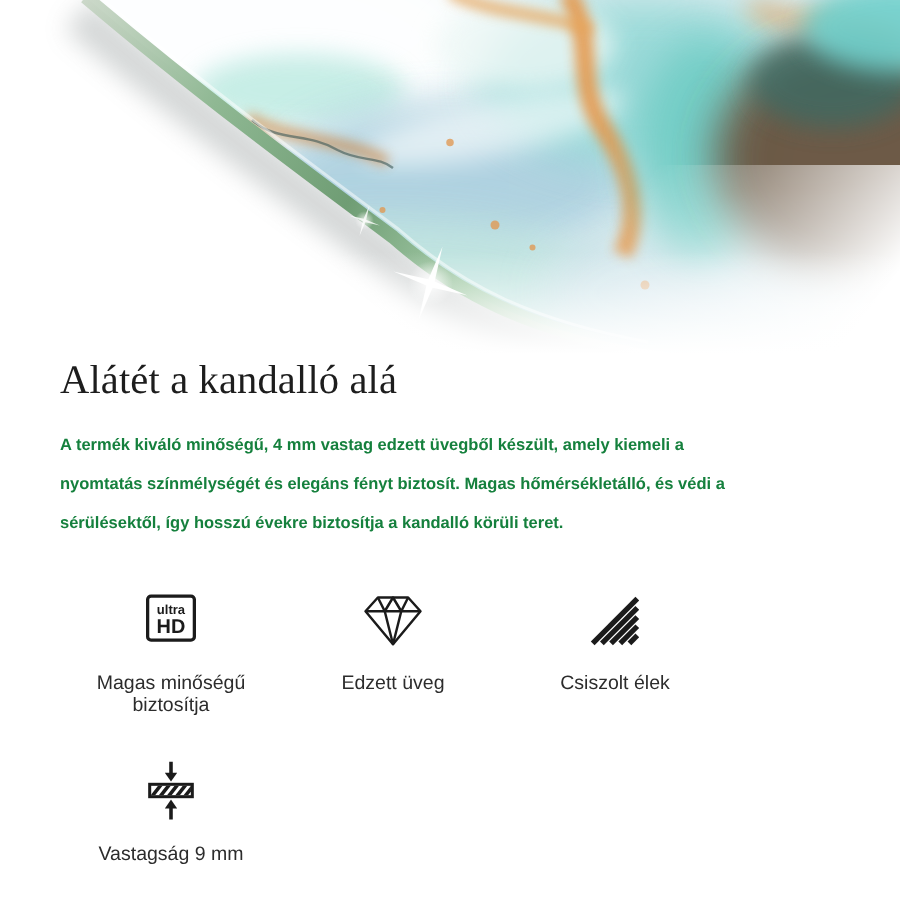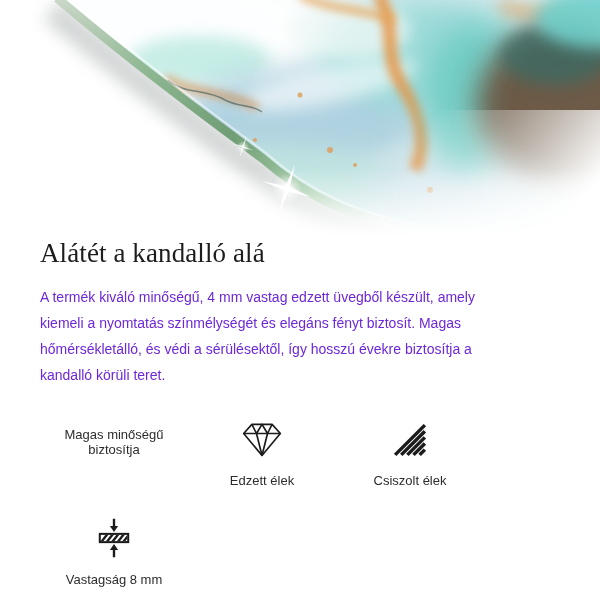--- a/index.html
+++ b/index.html
@@ -22,23 +22,24 @@
     font-weight:400;
     font-size:27px;
     line-height:35px;
     color:#1d1d1d;
     letter-spacing:.1px;
   }
   .title span{display:block;}
   .desc{
     margin:0;
     max-width:524px;
-    font-size:14px;
+    font-size:11px;
     line-height:26px;
-    color:#6d28d9;
+    color:#15803d;
+    font-weight:bold;
   }
 
   
   .features{
     margin-top:27px;
     display:grid;
     grid-template-columns:repeat(3,1fr);
     row-gap:26px;
   }
   .feature{display:flex;flex-direction:column;align-items:center;}
@@ -150,37 +151,44 @@
   <div class="content">
     <h1 class="title">
       <span>Alátét a kandalló alá</span>
     </h1>
     <p class="desc">A termék kiváló minőségű, 4 mm vastag edzett üvegből készült, amely kiemeli a nyomtatás színmélységét és elegáns fényt biztosít. Magas hőmérsékletálló, és védi a sérülésektől, így hosszú évekre biztosítja a kandalló körüli teret.</p>
 
     <div class="features">
 
 
       <div class="feature">
+        <span class="icon">
+          <svg width="44" height="44" viewBox="0 0 48 48">
+            <rect class="ic" x="7" y="7" width="34" height="32" rx="2.5" style="stroke-width:2.4"></rect>
+            <text x="24" y="20" text-anchor="middle" font-family="Liberation Sans, sans-serif" font-size="9.5" font-weight="700" fill="#1b1b1b">ultra</text>
+            <text x="24" y="34" text-anchor="middle" font-family="Liberation Sans, sans-serif" font-size="14.5" font-weight="800" fill="#1b1b1b">HD</text>
+          </svg>
+        </span>
         <span class="label">Magas minőségű biztosítja</span>
       </div>
 
 
       <div class="feature">
         <span class="icon">
           <svg width="44" height="44" viewBox="0 0 48 48">
             <g class="ic" style="stroke-linejoin:round">
               <path d="M13,8 H35 L44,18 L24,42 L4,18 Z"></path>
               <line x1="4" y1="18" x2="44" y2="18"></line>
               <polyline points="13,8 18,18 24,8 30,18 35,8"></polyline>
               <line x1="18" y1="18" x2="24" y2="42"></line>
               <line x1="30" y1="18" x2="24" y2="42"></line>
             </g>
           </svg>
         </span>
-        <span class="label">Edzett élek</span>
+        <span class="label">Edzett üveg</span>
       </div>
 
       <div class="feature">
         <span class="icon">
           <svg width="42" height="42" viewBox="0 0 48 48">
             <g stroke="#1b1b1b" stroke-width="4" fill="none">
               <line x1="7" y1="41" x2="41" y2="7"></line>
               <line x1="14" y1="41" x2="41" y2="14"></line>
               <line x1="21" y1="41" x2="41" y2="21"></line>
               <line x1="28" y1="41" x2="41" y2="28"></line>
@@ -206,18 +214,18 @@
             <rect x="8.5" y="19.5" width="31" height="9" fill="none" stroke="#1b1b1b" stroke-width="2.2"></rect>
             <g clip-path="url(#barClip)" stroke="#1b1b1b" stroke-width="2.6">
               <line x1="8" y1="31" x2="19" y2="17"></line>
               <line x1="14" y1="31" x2="25" y2="17"></line>
               <line x1="20" y1="31" x2="31" y2="17"></line>
               <line x1="26" y1="31" x2="37" y2="17"></line>
               <line x1="32" y1="31" x2="43" y2="17"></line>
             </g>
           </svg>
         </span>
-        <span class="label">Vastagság 8 mm</span>
+        <span class="label">Vastagság 9 mm</span>
       </div>
 
     </div>
   </div>
 </div>
 
 </body></html>

